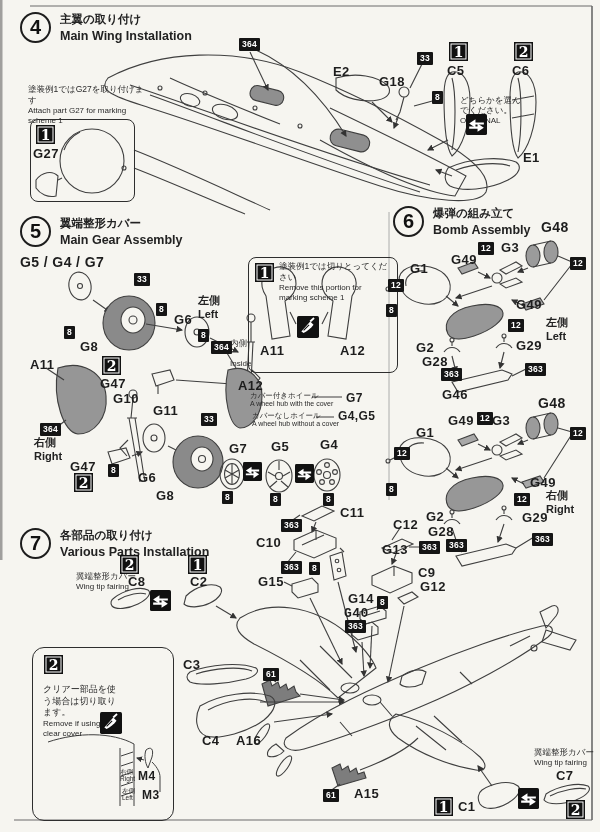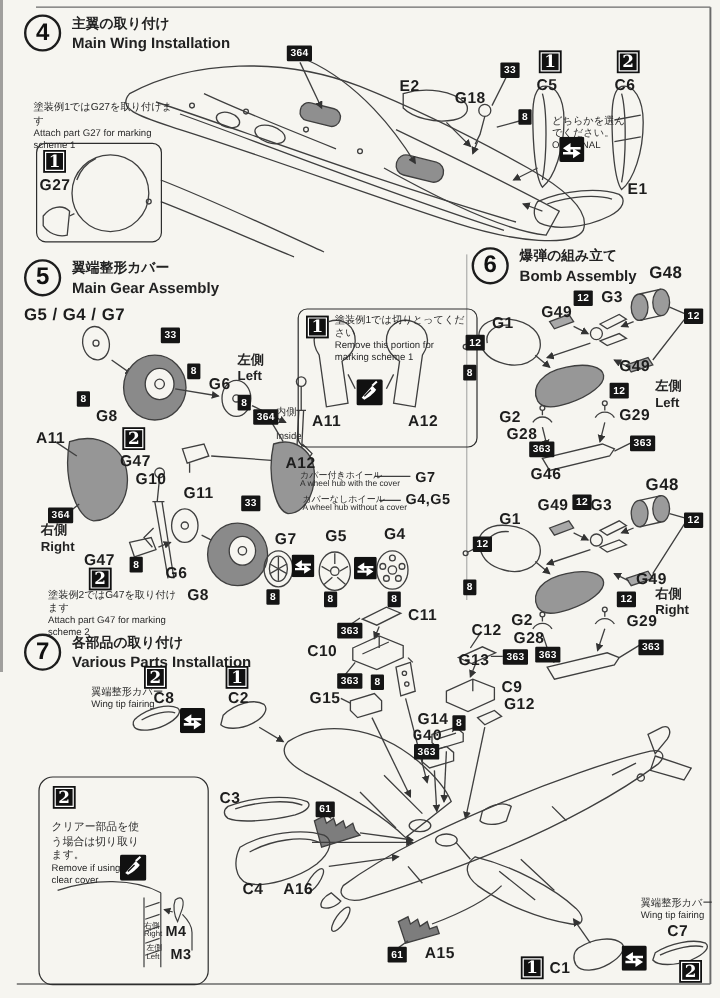--- a/index.html
+++ b/index.html
@@ -397,24 +397,20 @@
     <span class="en">Remove this portion for marking scheme 1</span>
   </div>
   <span class="lbl" style="left:260px;top:343px;">A11</span>
   <span class="lbl" style="left:340px;top:343px;">A12</span>
   <svg class="ic" style="left:297px;top:316px;" width="22" height="22" viewBox="0 0 20 20">
       <rect width="20" height="20" rx="1.5" fill="#111"></rect>
       <path d="M4,14 L12,5 L15,8 C13,11 9,14 6,15.5 Z" fill="#fff"></path>
       <path d="M12,5 L15.5,1.8" stroke="#fff" stroke-width="1.6"></path>
       <path d="M6,13 L11,8" stroke="#111" stroke-width="1"></path>
     </svg>
-  <div class="note" style="left:40px;top:490px;width:115px;">
-    <span class="jp">塗装例2ではG47を取り付けます</span>
-    <span class="en">Attach part G47 for marking scheme 2</span>
-  </div>
 
   <span class="lbl big" style="left:541px;top:219px;">G48</span>
   <span class="b" style="left:478px;top:242px;">12</span>
   <span class="lbl" style="left:501px;top:240px;">G3</span>
   <span class="lbl" style="left:451px;top:252px;">G49</span>
   <span class="b" style="left:570px;top:257px;">12</span>
   <span class="lbl" style="left:410px;top:261px;">G1</span>
   <span class="b" style="left:388px;top:279px;">12</span>
   <span class="b" style="left:386px;top:304px;">8</span>
   <span class="lbl" style="left:516px;top:297px;">G49</span>

